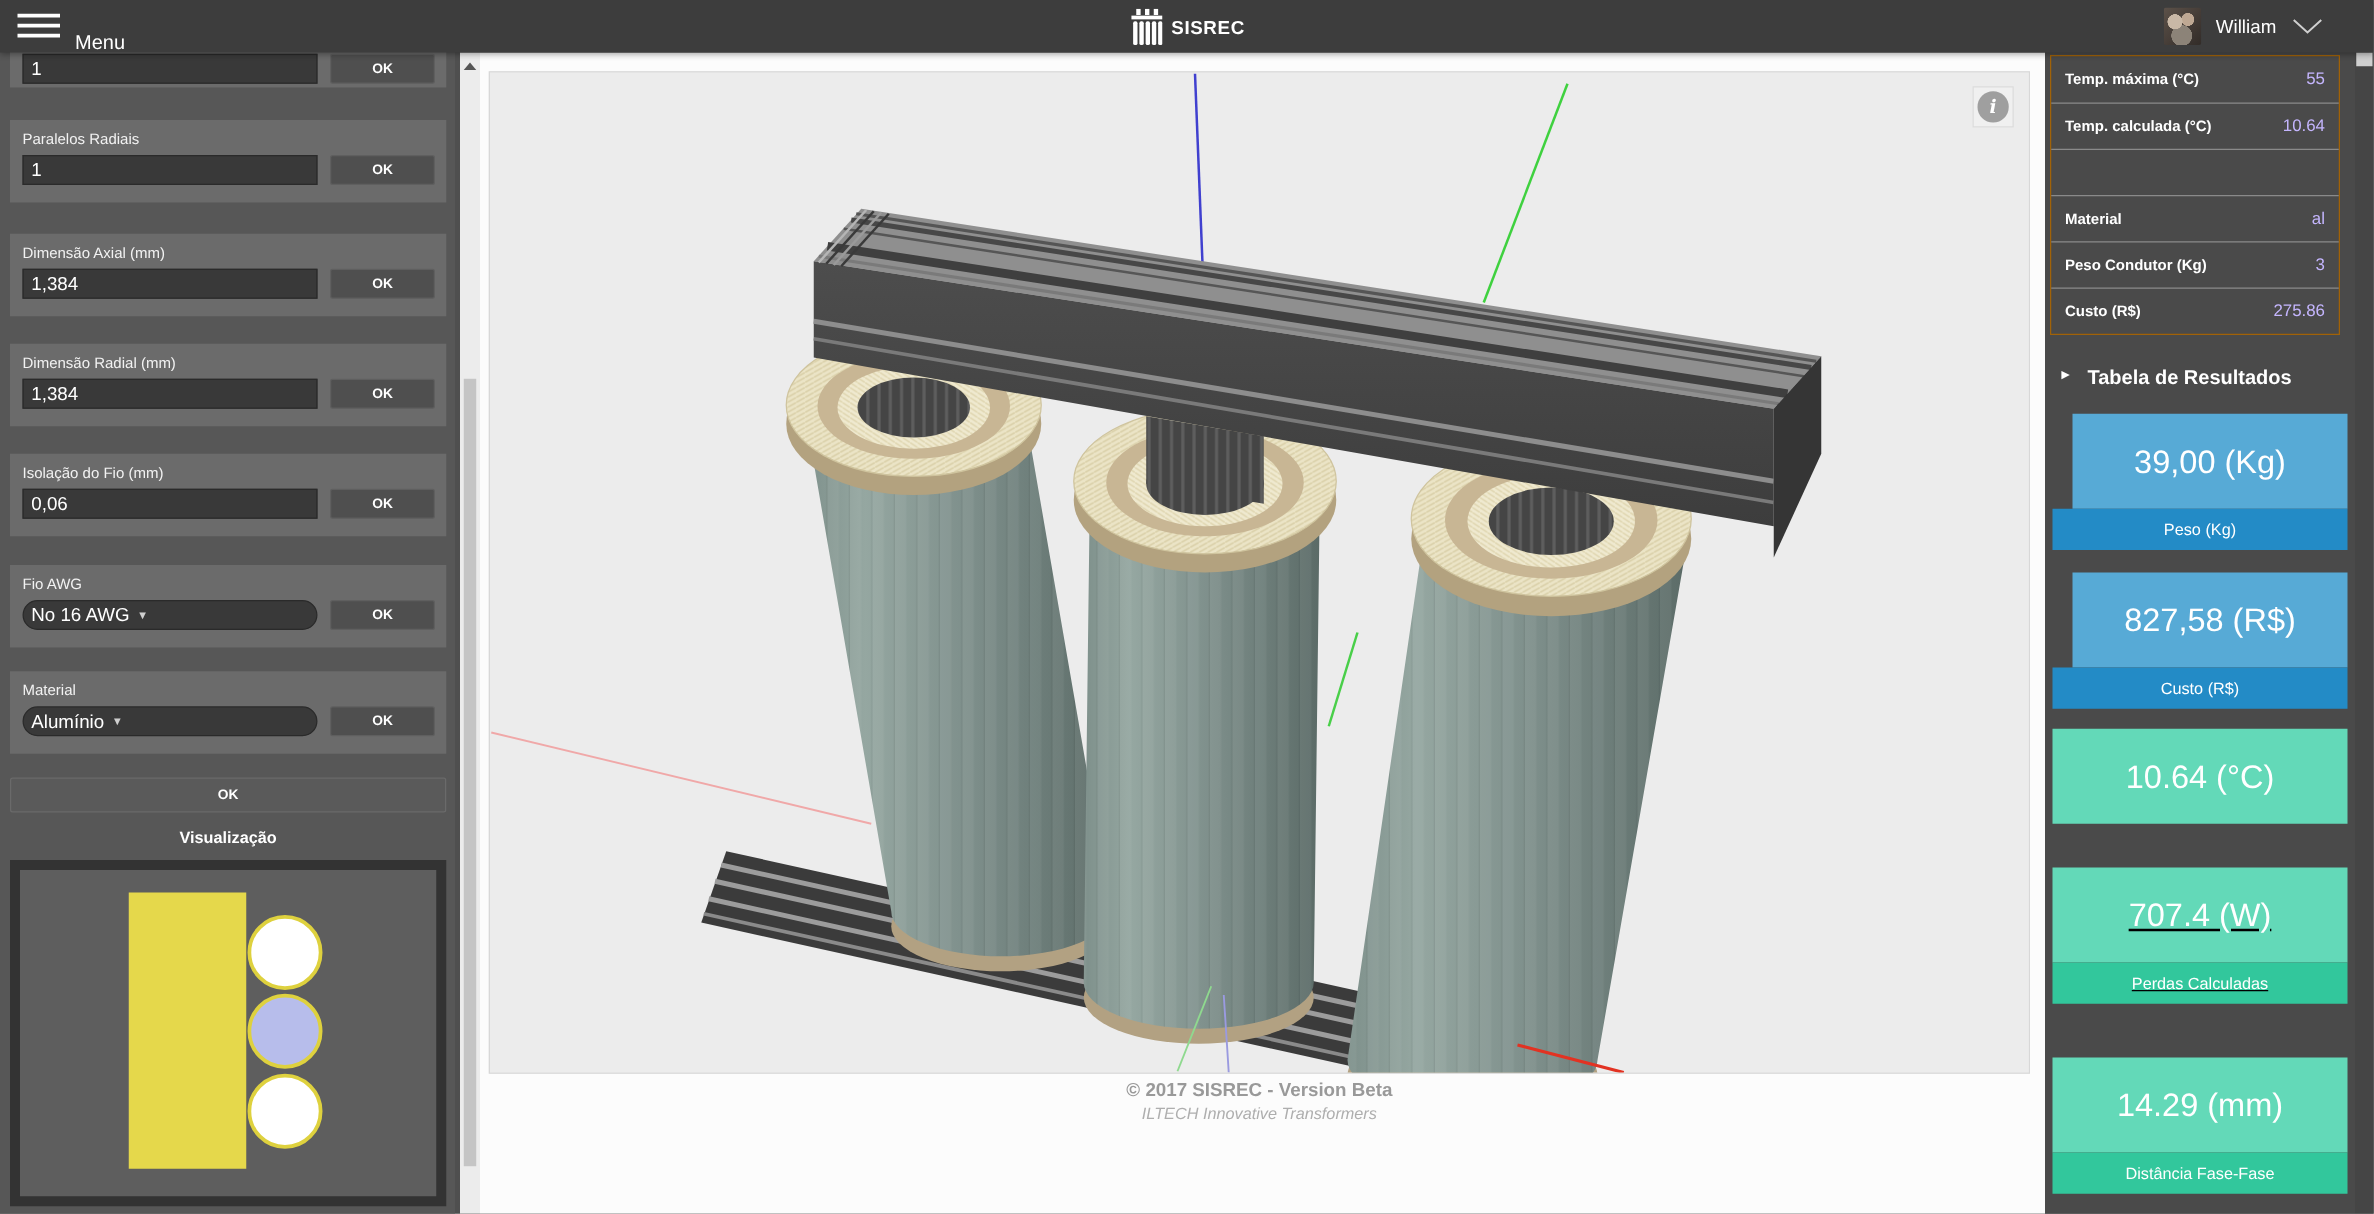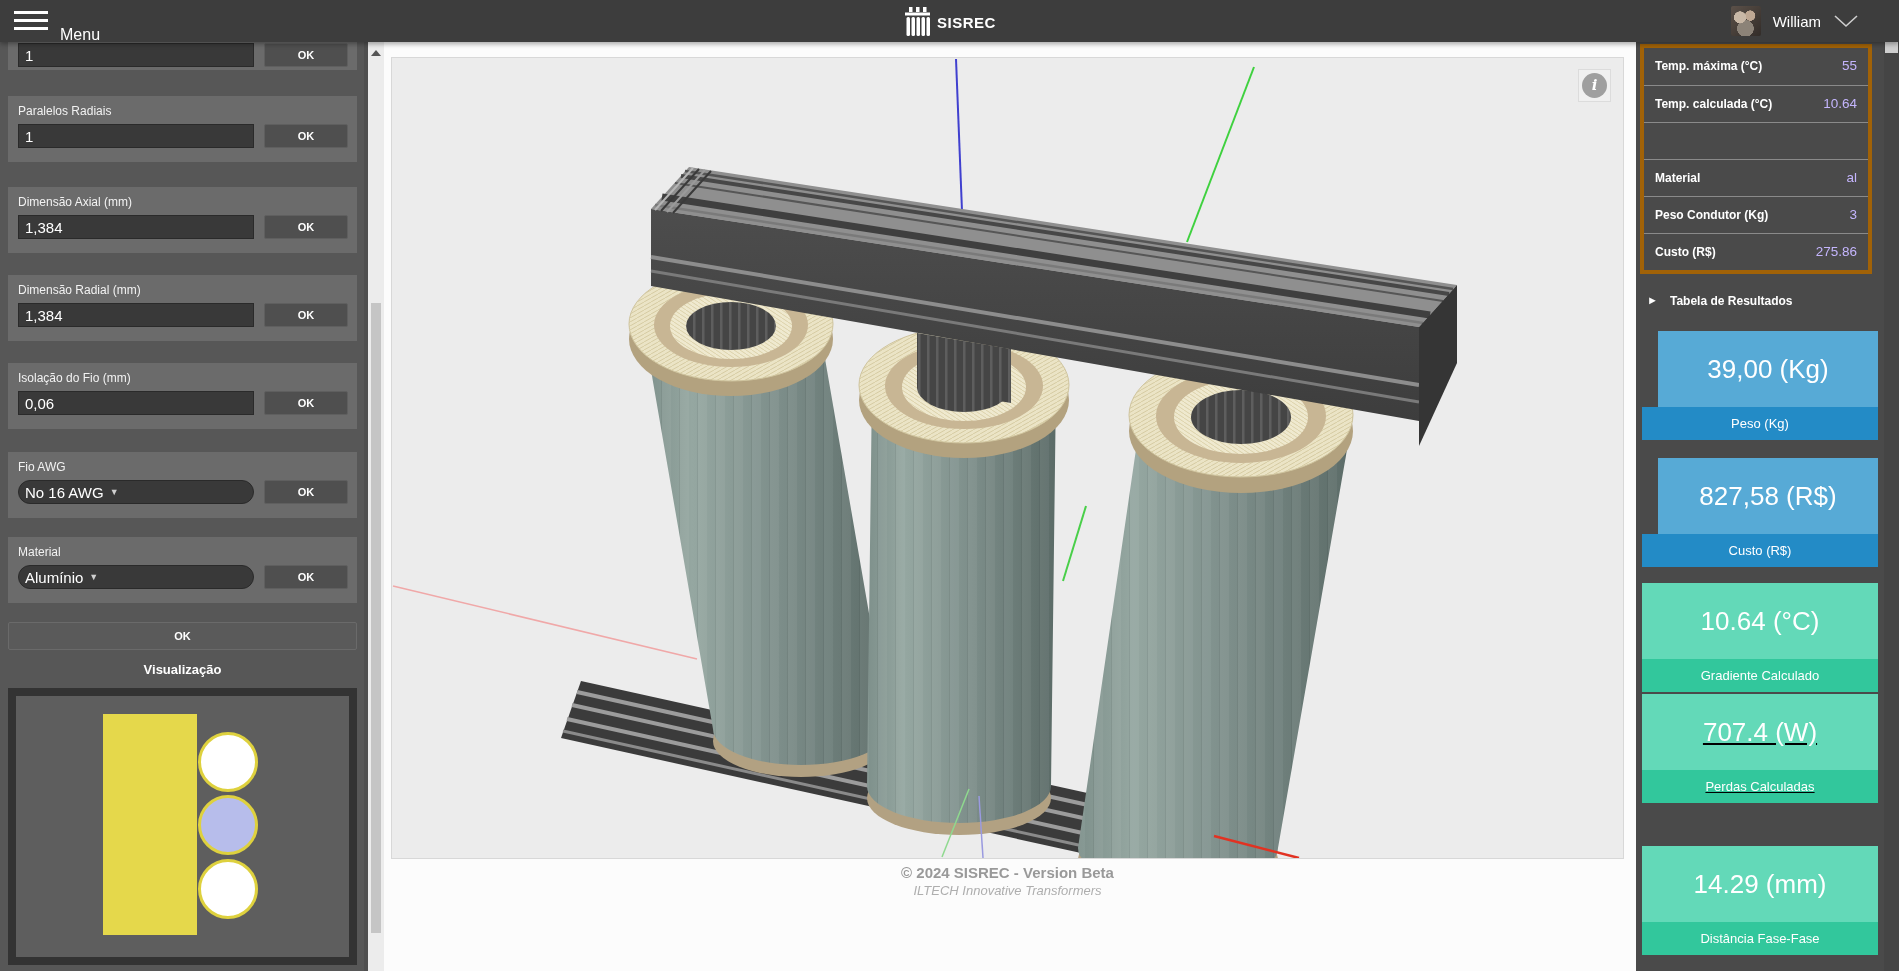--- a/index.html
+++ b/index.html
@@ -69,28 +69,28 @@
               border:1px solid #dcdcdc; background:#f0f0f0; cursor:pointer; }
   .info-circle { position:absolute; left:3px; top:3px; width:25px; height:25px; border-radius:50%;
                  background:#9f9f9f; color:#fff; font-family:"DejaVu Serif",serif;
                  font-style:italic; font-weight:bold; font-size:15px; text-align:center; line-height:24px; }
   .cfooter { position:absolute; left:7px; top:822px; width:1233px; text-align:center; }
   .cfooter .l1 { color:#999999; font-size:15px; font-weight:bold; }
   .cfooter .l2 { color:#aeaeae; font-size:13px; font-style:italic; margin-top:2px; }
 
   
   .rpanel { position:absolute; left:1636px; top:42px; width:248px; height:929px; background:#4a4a4a; }
-  .rtable { position:absolute; left:4px; top:2px; width:232px; border:4px solid #a16207; }
+  .rtable { position:absolute; left:4px; top:2px; width:232px; border:1px solid #a16207; }
   .rrow { height:37px; border-top:1px solid #8a8a8a; position:relative; }
   .rrow:first-child { border-top:none; }
   .rrow .rlabel { position:absolute; left:11px; top:11px; font-size:12px; font-weight:bold; color:#fff; }
   .rrow .rvalue { position:absolute; right:11px; top:10px; font-size:13.5px; color:#c4b5fd; }
   .rtoggle { position:absolute; left:4px; top:246px; width:240px; height:28px; cursor:pointer; }
   .rtoggle .tri { position:absolute; left:7px; top:6px; color:#fff; font-size:11px; }
-  .rtoggle .tlabel { position:absolute; left:30px; top:6px; color:#fff; font-size:12px; font-weight:bold; }
+  .rtoggle .tlabel { position:absolute; left:30px; top:6px; color:#fff; font-size:16px; font-weight:bold; }
   .card { position:absolute; left:6px; width:236px; cursor:pointer; }
   .card .cval { height:76px; display:flex; align-items:center; justify-content:center;
                 color:#fff; font-size:26px; }
   .card .clab { height:33px; display:flex; align-items:center; justify-content:center;
                 color:#fff; font-size:13px; }
   .card.blue .cval { background:#57aad6;margin-left:16px; } .card.blue .clab { background:#238bc6; }
   .card.teal .cval { background:#63d9b8; } .card.teal .clab { background:#32c79c; }
   .card.k0 { top:289px; } .card.k1 { top:416px; } .card.k2 { top:541px; }
   .card.k3 { top:652px;text-decoration:underline; } .card.k4 { top:804px; }
 
@@ -273,21 +273,21 @@
           <line x1="319" y1="113" x2="281" y2="155" stroke="#3a3a3a" stroke-width="2"></line>
         </g>
       </svg>
 
       <div class="info-btn">
         <div class="info-circle">i</div>
       </div>
     </div>
 
     <div class="cfooter">
-      <div class="l1">© 2024 SISREC - Version Beta</div>
+      <div class="l1">© 2017 SISREC - Version Beta</div>
       <div class="l2">ILTECH Innovative Transformers</div>
     </div>
   </div>
 
   <div class="rpanel">
     <div class="rtable">
       <div class="rrow">
         <span class="rlabel">Temp. máxima (°C)</span>
         <span class="rvalue">55</span>
       </div>
@@ -321,21 +321,20 @@
     <div class="card blue k0">
       <div class="cval">39,00 (Kg)</div>
       <div class="clab">Peso (Kg)</div>
     </div>
     <div class="card blue k1">
       <div class="cval">827,58 (R$)</div>
       <div class="clab">Custo (R$)</div>
     </div>
     <div class="card teal k2">
       <div class="cval">10.64 (°C)</div>
-      <div class="clab">Gradiente Calculado</div>
     </div>
     <div class="card teal k3">
       <div class="cval">707.4 (W)</div>
       <div class="clab">Perdas Calculadas</div>
     </div>
     <div class="card teal k4">
       <div class="cval">14.29 (mm)</div>
       <div class="clab">Distância Fase-Fase</div>
     </div>
   </div>

